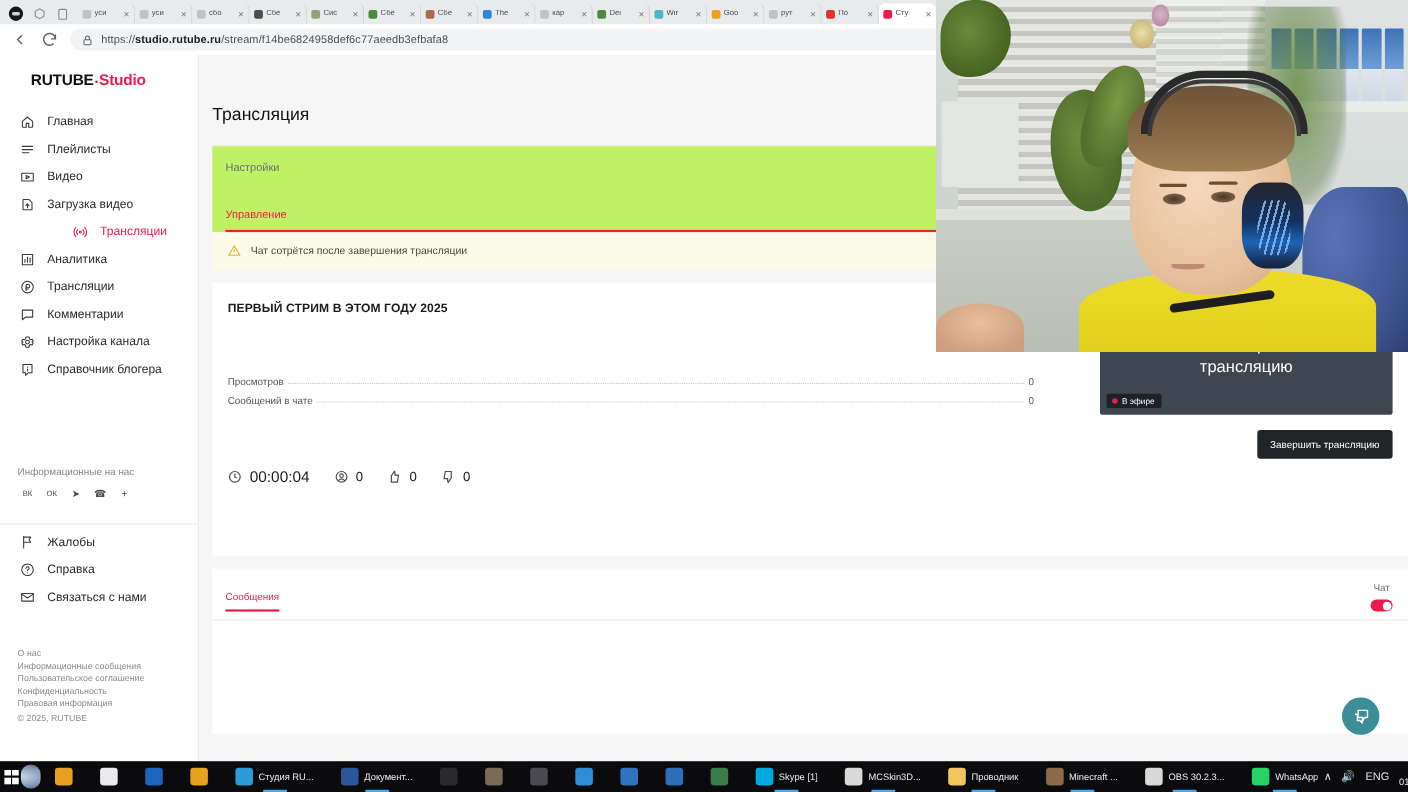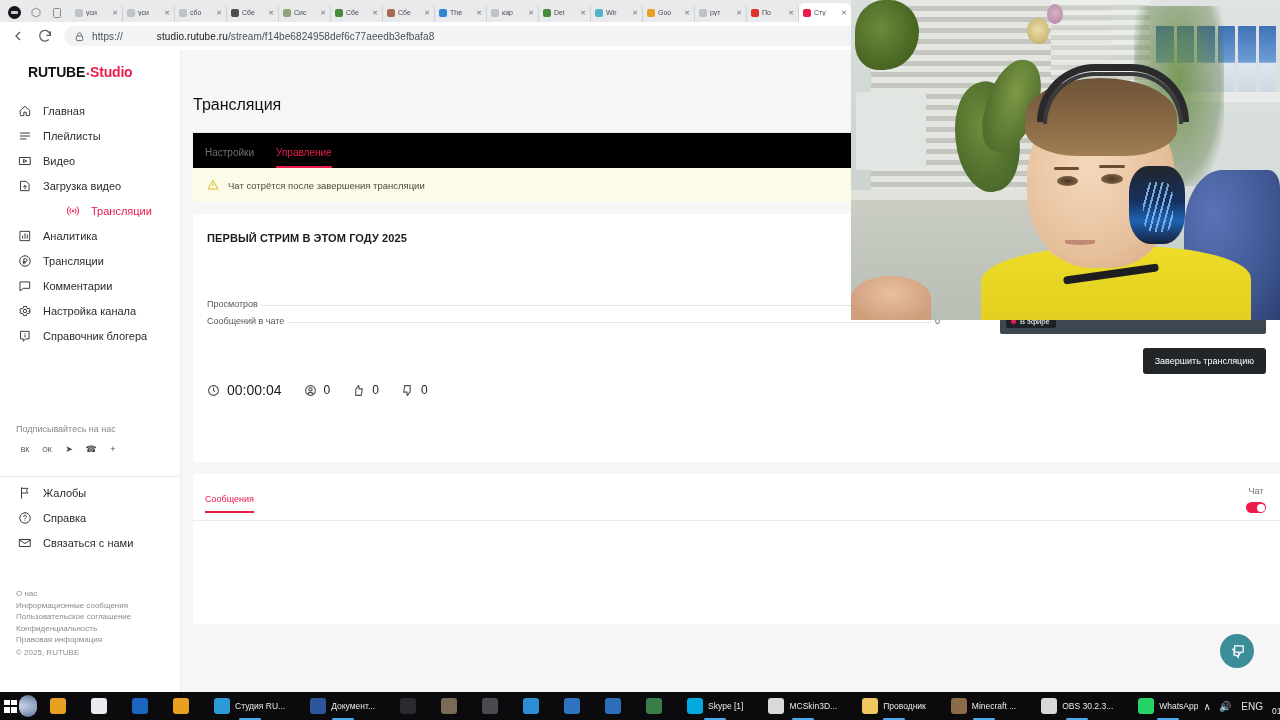--- a/index.html
+++ b/index.html
@@ -38,21 +38,21 @@
   .tab .t-label { flex:1; overflow:hidden; text-overflow:clip; }
   .tab .t-close { font-size:7px; color:#777; flex:0 0 auto; }
 
   .omnibar { height:28px; background:#fff; display:flex; align-items:center; gap:11px; padding:0 10px; }
   .nav-ico { width:16px; height:16px; color:#5f6368; flex:0 0 16px; }
   .urlbox {
     flex:1; height:20px; background:#f1f3f4; border-radius:10px;
     display:flex; align-items:center; gap:7px; padding:0 10px;
   }
   .urlbox .url-text { font-size:10px; color:#4d5156; letter-spacing:.1px; }
-  .urlbox .url-text b { color:#202124; font-weight:400;margin-left:34px; }
+  .urlbox .url-text b { color:#202124; font-weight:700; }
 
   
   .page { position:absolute; left:0; top:50px; width:1280px; height:642px; background:#fff; display:flex; }
 
   
   .sidebar { width:181px; height:642px; background:#fff; border-right:1px solid #ececec; position:relative; }
   .logo { padding:14px 0 10px 28px; display:flex; align-items:baseline; font-size:14px; letter-spacing:-.2px; }
   .logo .rt { font-weight:700; color:#111; }
   .logo .dot { color:#ec1b4b; font-size:9px; margin:0 1px; }
   .logo .st { font-weight:700; color:#ec1b4b; }
@@ -77,21 +77,21 @@
   .legal { position:absolute; top:538px; left:16px; }
   .legal a { display:block; font-size:8px; color:#8a8c90; line-height:11.5px; text-decoration:none; }
   .copy { position:absolute; top:598px; left:16px; font-size:8px; color:#8a8c90; }
 
   
   .main { flex:1; height:642px; background:#f6f6f7; position:relative; overflow:hidden; }
   .page-title { font-size:16px; font-weight:400; color:#111; padding:46px 0 0 12px; }
   .title-rule { margin:18px 0 0 12px; height:1px; background:#e8e8e9; }
 
   .card { background:#fff; }
-  .tabs-row { display:flex; gap:22px; padding:14px 0 0 12px; background:#000000; }
+  .tabs-row { display:flex; gap:22px; padding:14px 0 0 12px; background:#bef264;flex-direction:column; }
   .tab2 { font-size:10px; color:#6d7075; padding-bottom:8px; border-bottom:2px solid transparent; }
   .tab2.active { color:#ec1b4b; border-bottom-color:#ec1b4b; }
 
   .warn {
     background:#fcfbe8; display:flex; align-items:center; gap:9px;
     padding:11px 14px; font-size:9.5px; color:#4a4a42;
   }
   .warn .wi { width:12px; height:12px; flex:0 0 12px; color:#d9bb2e; }
 
   .stream-card { background:#fff; margin-top:12px; padding:18px 14px 14px 14px; position:relative; min-height:248px; }
@@ -446,21 +446,21 @@
                   <path d="M5 4h14v13H13l-4 4v-4H5z"></path>
                   <path d="M12 8v.5"></path>
                   <path d="M12 11v3"></path>
                 </svg>
               </span>
               <span>Справочник блогера</span>
             </div>
           </div>
 
         <div class="social-block">
-          <div class="social-title">Подписывайтесь на нас</div>
+          <div class="social-title">Информационные на нас</div>
           <div class="social-row" id="socials">
               <span class="s-ic" style="font-size: 7px;">ВК</span>
               <span class="s-ic" style="font-size: 7px;">ОК</span>
               <span class="s-ic">➤</span>
               <span class="s-ic">☎</span>
               <span class="s-ic">+</span>
             </div>
         </div>
         <div class="sb-divider"></div>
         <div class="nav2" id="nav2">

